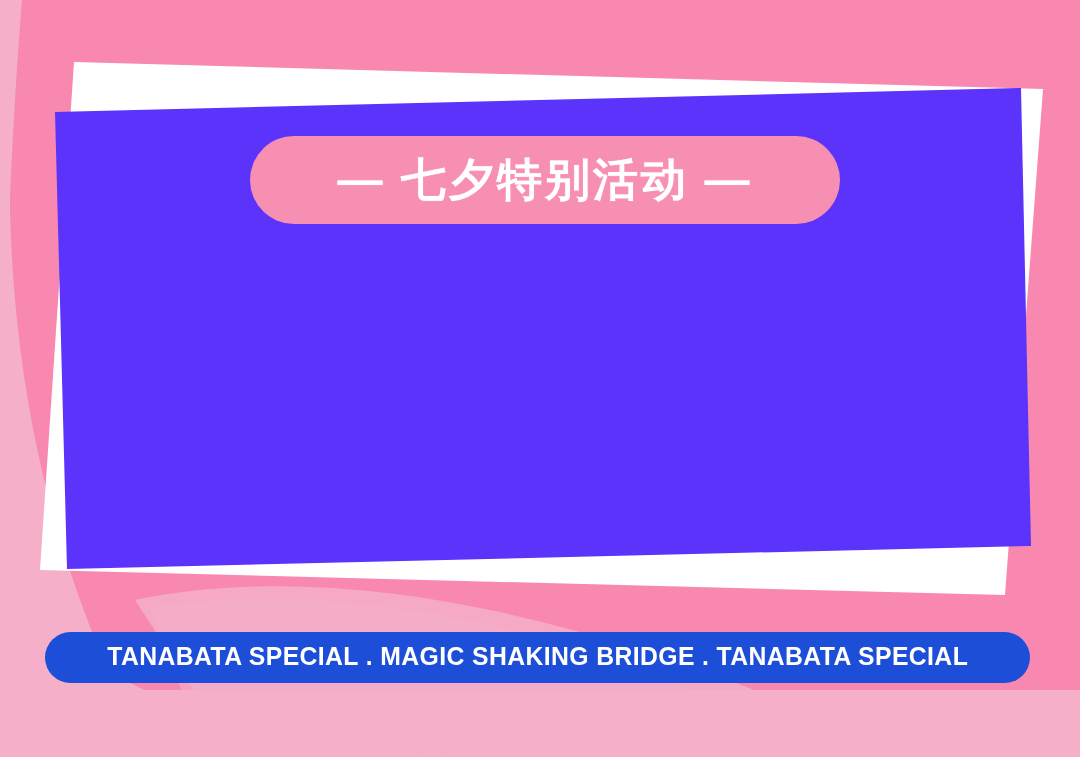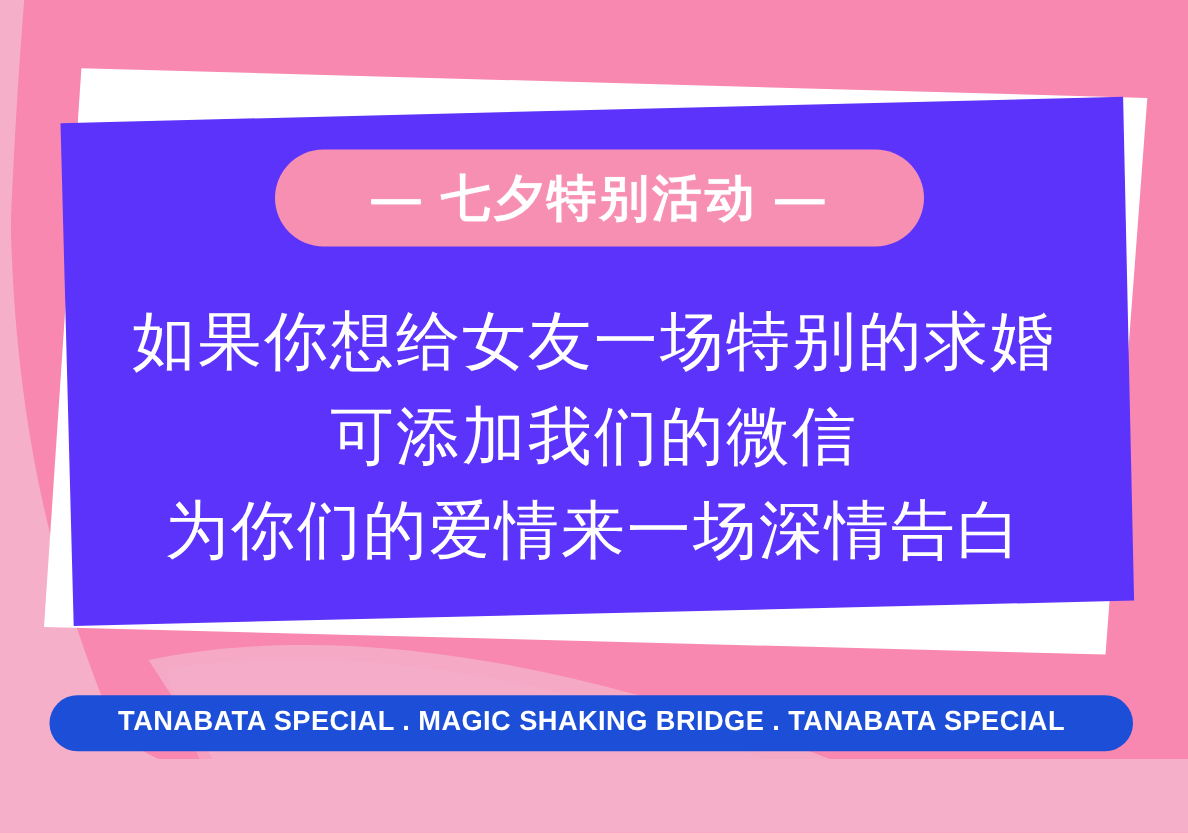--- a/index.html
+++ b/index.html
@@ -145,24 +145,19 @@
   <svg class="purple-card" viewBox="0 0 1080 757" preserveAspectRatio="none">
     <polygon points="55,112 1021,88 1031,546 67,569" fill="#5C33FB"></polygon>
   </svg>
 
   <div class="content">
 
     <div class="badge">
       <span class="badge-text">— 七夕特别活动 —</span>
     </div>
 
-    <div class="headline">
-      <div class="headline-line">如果你想给女友一场特别的求婚</div>
-      <div class="headline-line">可添加我们的微信</div>
-      <div class="headline-line">为你们的爱情来一场深情告白</div>
-    </div>
 
     <div class="footer-pill">
       <span class="footer-text">TANABATA SPECIAL . MAGIC SHAKING BRIDGE . TANABATA SPECIAL</span>
     </div>
 
   </div>
 </div>
 
 </body></html>

